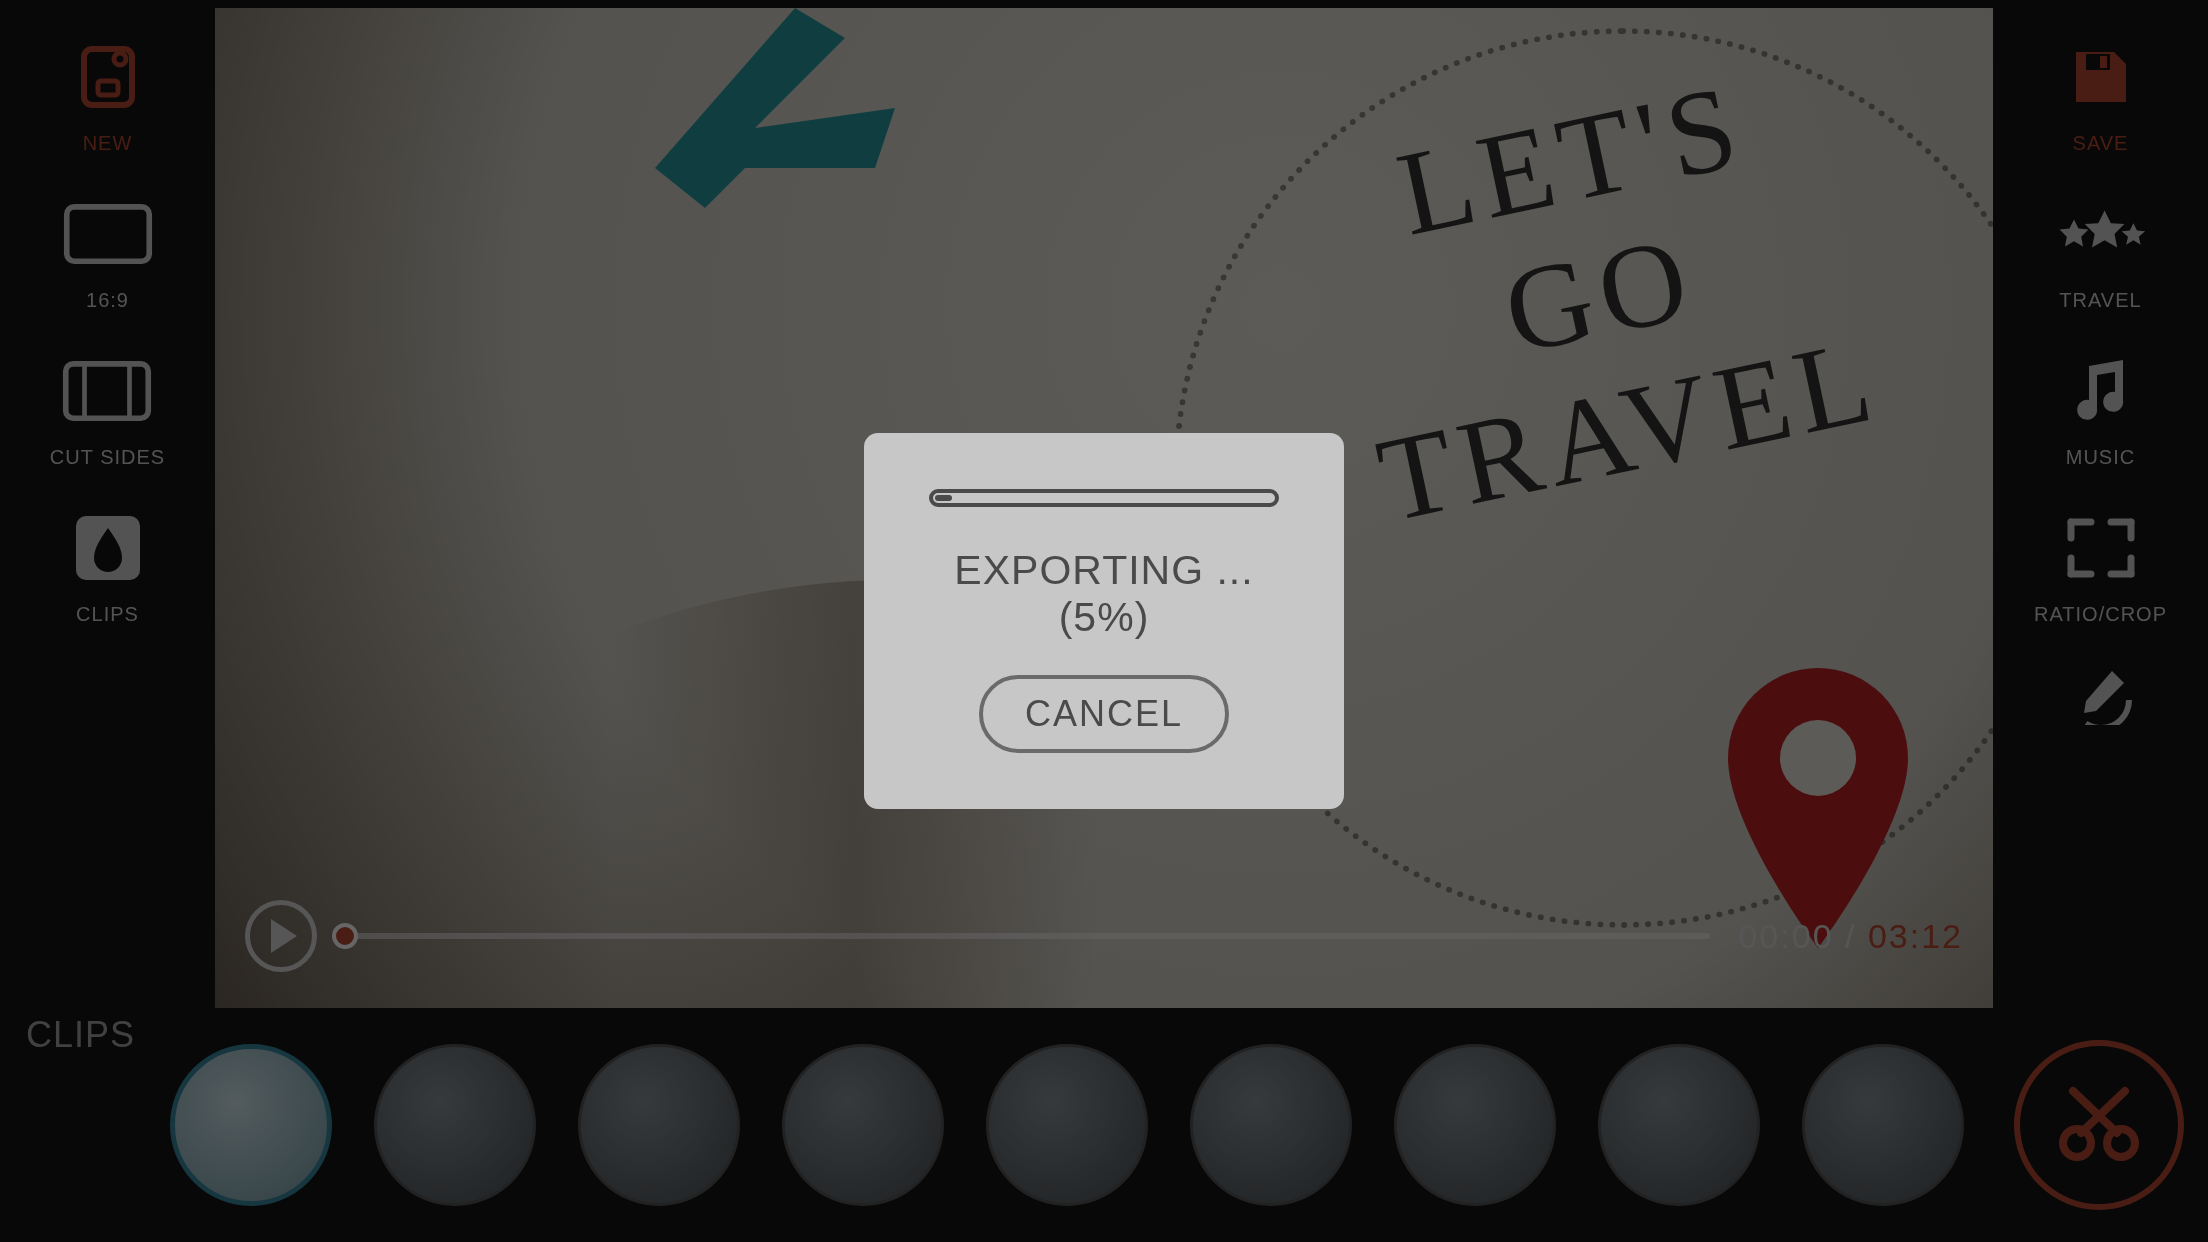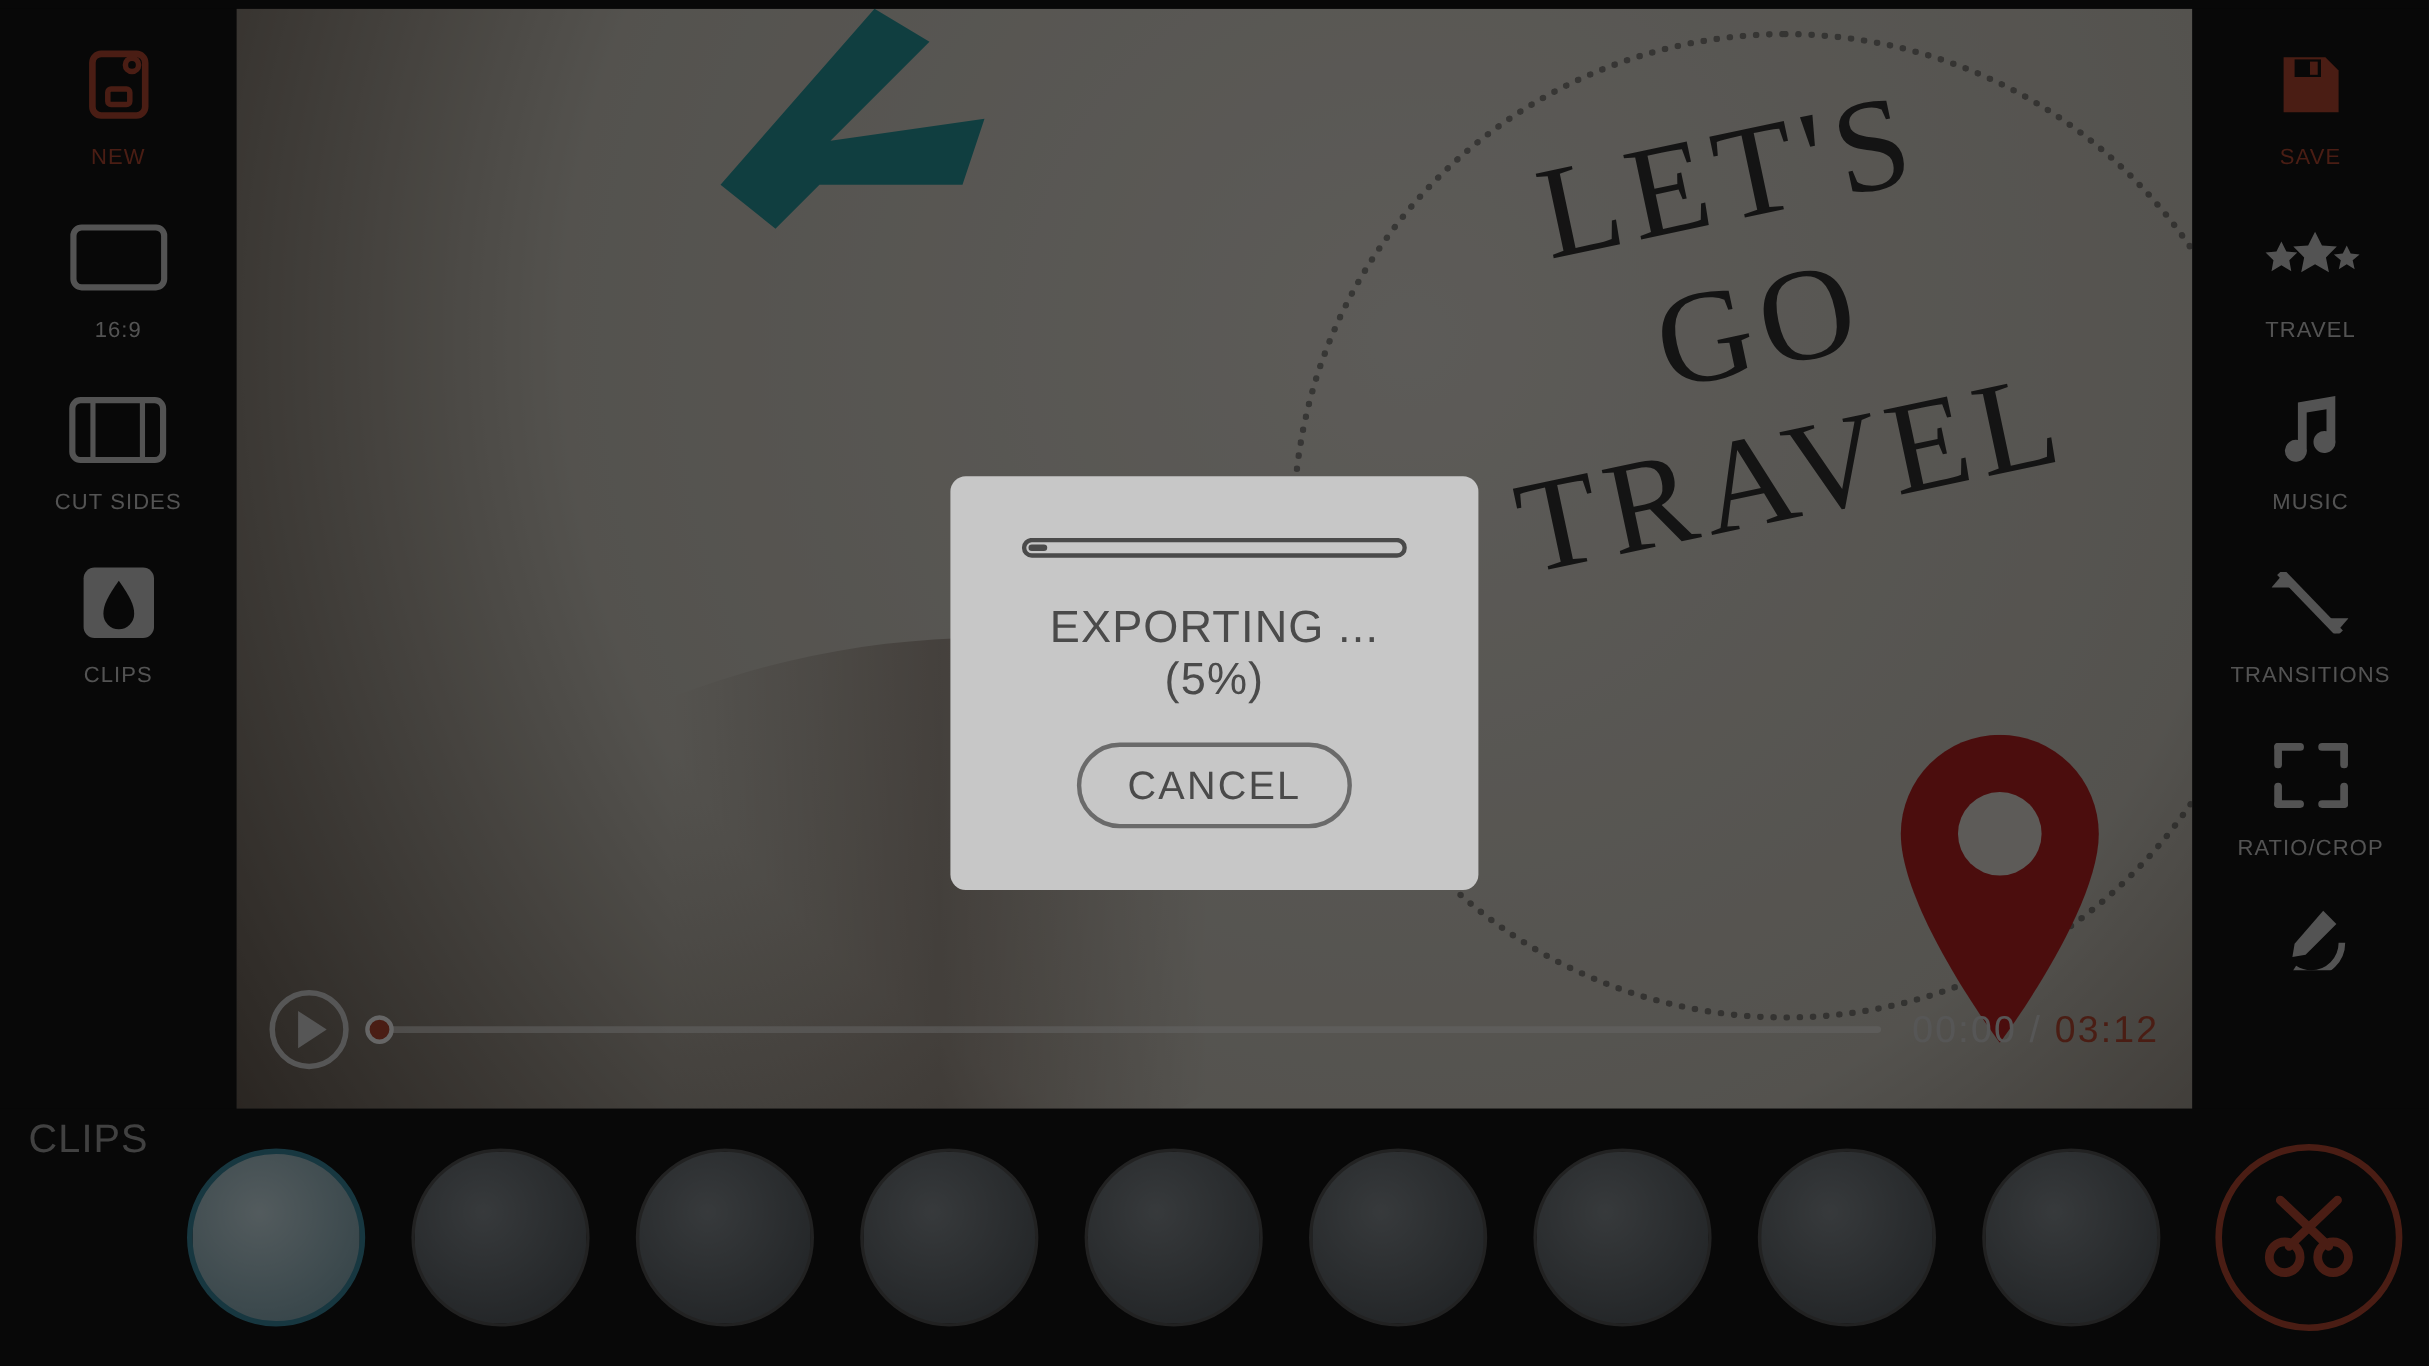--- a/index.html
+++ b/index.html
@@ -344,30 +344,20 @@
 
     <div class="side-item">
       <span class="side-icon">
         <svg width="60" height="62" viewBox="0 0 60 62">
           <path d="M18 6 L52 0 V40 A10 10 0 1 1 44 32 V12 L26 15 V48 A10 10 0 1 1 18 40 Z" fill="#d0d0d0"></path>
         </svg>
       </span>
       <span class="side-label">MUSIC</span>
     </div>
 
-    <div class="side-item">
-      <span class="side-icon">
-        <svg width="70" height="56" viewBox="0 0 70 56">
-          <path d="M8 0 L62 56" stroke="#d0d0d0" stroke-width="8"></path>
-          <path d="M0 14 L24 14 L12 0 Z" fill="#d0d0d0"></path>
-          <path d="M70 42 L46 42 L58 56 Z" fill="#d0d0d0"></path>
-        </svg>
-      </span>
-      <span class="side-label">TRANSITIONS</span>
-    </div>
 
     <div class="side-item">
       <span class="side-icon">
         <svg width="68" height="60" viewBox="0 0 68 60">
           <path d="M4 4 L24 4" stroke="#d0d0d0" stroke-width="7" stroke-linecap="round"></path>
           <path d="M44 4 L64 4" stroke="#d0d0d0" stroke-width="7" stroke-linecap="round"></path>
           <path d="M4 56 L24 56" stroke="#d0d0d0" stroke-width="7" stroke-linecap="round"></path>
           <path d="M44 56 L64 56" stroke="#d0d0d0" stroke-width="7" stroke-linecap="round"></path>
           <path d="M4 4 L4 20" stroke="#d0d0d0" stroke-width="7" stroke-linecap="round"></path>
           <path d="M64 4 L64 20" stroke="#d0d0d0" stroke-width="7" stroke-linecap="round"></path>

